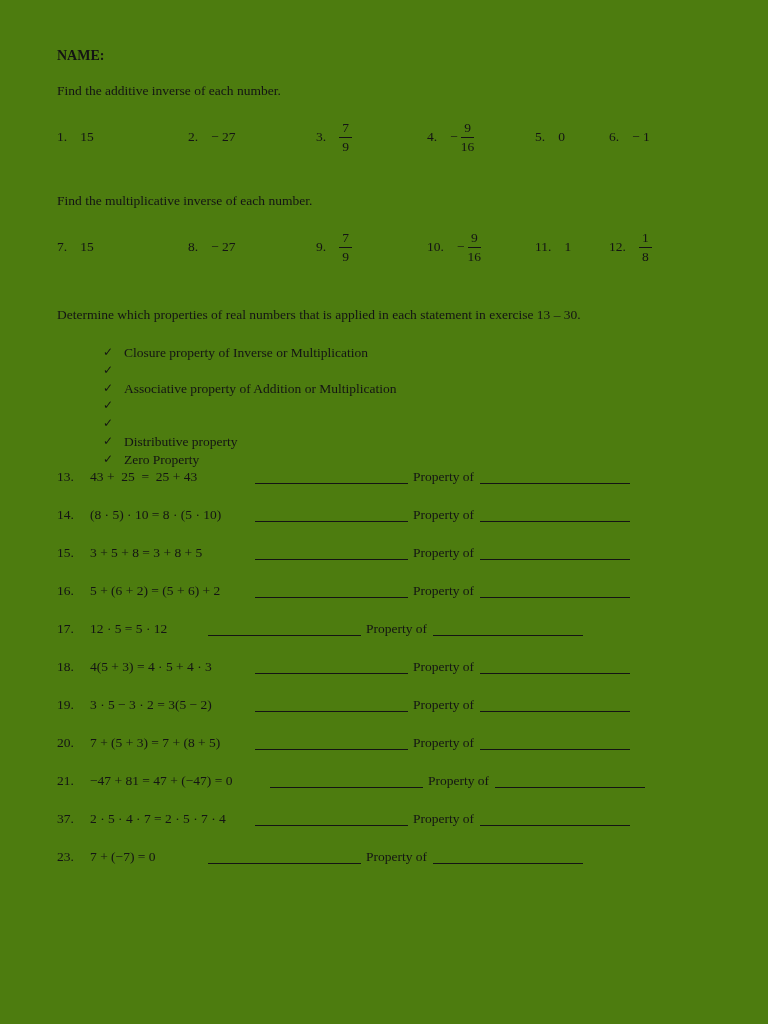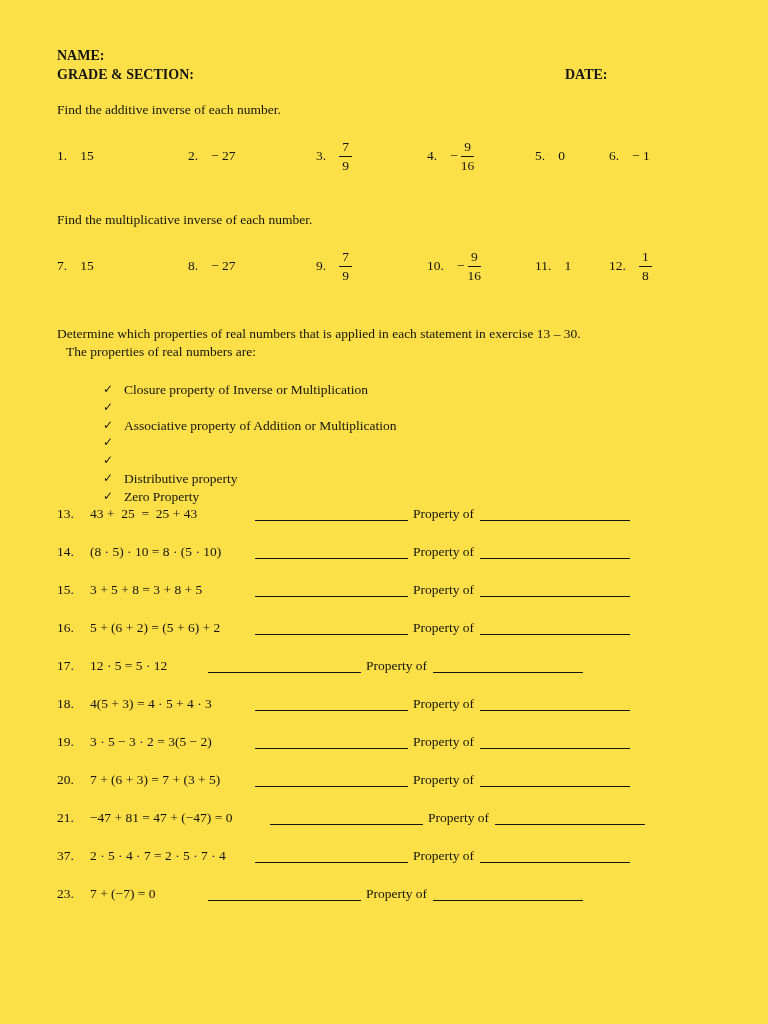--- a/index.html
+++ b/index.html
@@ -2,21 +2,21 @@
 <html><head>
 <meta charset="utf-8">
 <style>
   html, body { margin: 0; padding: 0; background: #ffffff; }
   .page {
     position: relative;
     width: 768px;
     height: 1024px;
     box-sizing: border-box;
     padding: 46px 57px 0 57px;
-    background: #fde047;
+    background: #4d7c0f;
     font-family: "Liberation Serif", serif;
     font-size: 13.5px;
     color: #141414;
   }
   
   .hrow { font-weight: bold; font-size: 14px; line-height: 19px; }
   .hrow2 { position: relative; }
   .date-label { position: absolute; left: 508px; top: 0; }
 
   
@@ -65,24 +65,20 @@
   .blank2 { width: 150px; }
   .ex-prop { margin: 0 6px 0 5px; }
 </style>
 </head>
 <body>
 
 <div class="page">
 
   <div class="header">
     <div class="hrow">NAME:</div>
-    <div class="hrow hrow2">
-      <span>GRADE &amp; SECTION:</span>
-      <span class="date-label">DATE:</span>
-    </div>
   </div>
 
   <p class="instr">Find the additive inverse of each number.</p>
 
   <div class="num-row">
     <div class="num-item">
       <span class="ilabel">1.</span>
       <span>15</span>
     </div>
     <div class="num-item">
@@ -148,21 +144,20 @@
       <span class="ilabel">12.</span>
       <span class="frac">
         <span class="fnum">1</span>
         <span class="fden">8</span>
       </span>
     </div>
   </div>
 
   <div class="para">
     <div>Determine which properties of real numbers that is applied in each statement in exercise 13 – 30.</div>
-    <div class="indent">The properties of real numbers are:</div>
   </div>
 
   <div class="props">
     <div class="prop-row">
       <span class="check">✓</span>
       <span>Closure property of Inverse or Multiplication</span>
     </div>
     <div class="prop-row">
       <span class="check">✓</span>
     </div>
@@ -239,21 +234,21 @@
     <div class="ex-row">
       <span class="ex-num">19.</span>
       <span class="ex-eq">3 · 5 − 3 · 2 = 3(5 − 2)</span>
       <span class="blank blank1"></span>
       <span class="ex-prop">Property of</span>
       <span class="blank blank2"></span>
     </div>
 
     <div class="ex-row">
       <span class="ex-num">20.</span>
-      <span class="ex-eq">7 + (6 + 3) = 7 + (3 + 5)</span>
+      <span class="ex-eq">7 + (5 + 3) = 7 + (8 + 5)</span>
       <span class="blank blank1"></span>
       <span class="ex-prop">Property of</span>
       <span class="blank blank2"></span>
     </div>
 
     <div class="ex-row long">
       <span class="ex-num">21.</span>
       <span class="ex-eq">−47 + 81 = 47 + (−47) = 0</span>
       <span class="blank blank1"></span>
       <span class="ex-prop">Property of</span>

